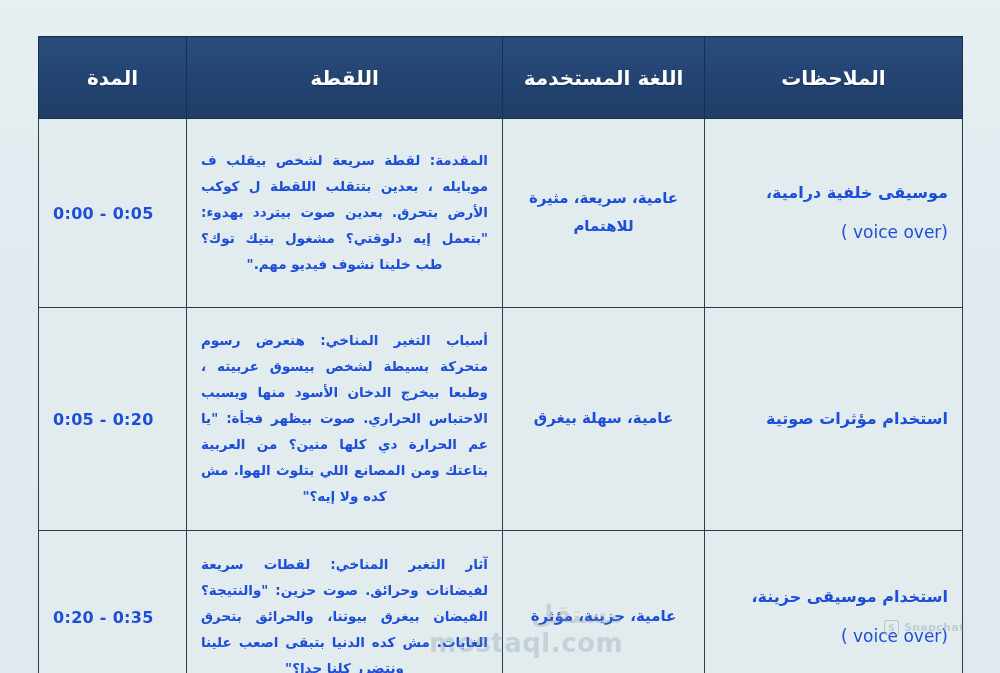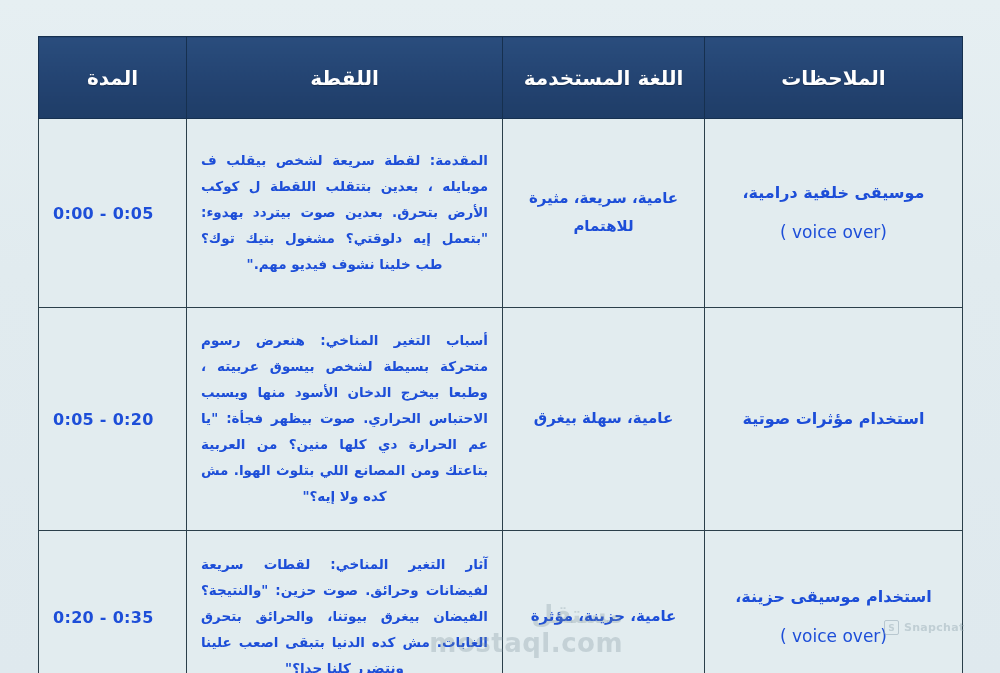--- a/index.html
+++ b/index.html
@@ -58,21 +58,21 @@
   
   #script-table tbody td {
     border: 1px solid #2b3f4a;
     background: #e2ecef;
     color: #1d4ed8;
     vertical-align: middle;
     padding: 10px 14px;
   }
 
   td.cell-notes {
-    text-align: center;
+    text-align: right;
     font-size: 16px;
     font-weight: bold;
     line-height: 2.45;
   }
   td.cell-language {
     text-align: center;
     font-size: 15px;
     font-weight: bold;
     line-height: 1.85;
     margin-top: 24px;

